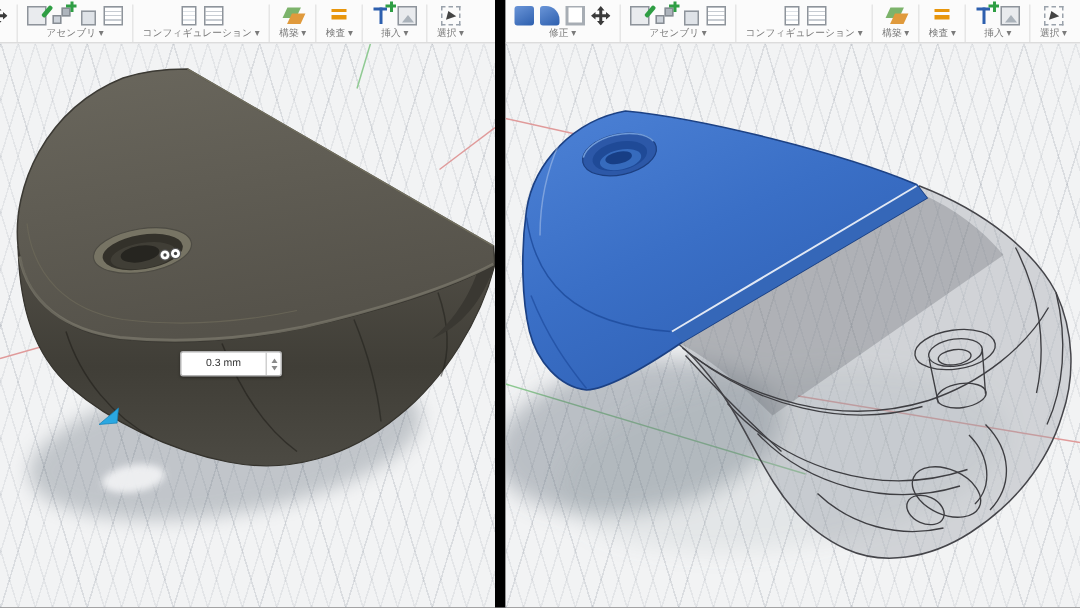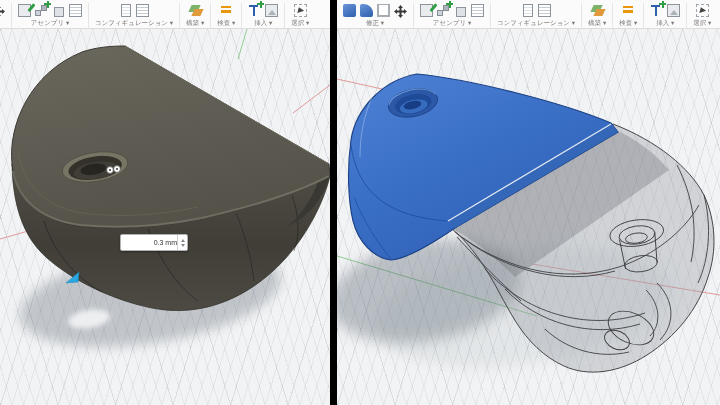--- a/index.html
+++ b/index.html
@@ -57,21 +57,21 @@
       repeating-linear-gradient(73deg,  rgba(100,110,125,.10) 0 1px, transparent 1px 11px),
       repeating-linear-gradient(107deg, rgba(100,110,125,.07) 0 1px, transparent 1px 55px),
       repeating-linear-gradient(73deg,  rgba(100,110,125,.07) 0 1px, transparent 1px 55px);}
   .canvas svg{position:absolute;left:0;top:0;}
 
   
   .dim-box{position:absolute;left:120px;top:205px;width:66px;height:15px;background:#fff;
            border:1px solid #b3b3b3;border-radius:2px;box-shadow:0 1px 2px rgba(0,0,0,.35);
            display:flex;align-items:stretch;z-index:4;}
   .dim-box input{flex:1;border:none;outline:none;background:transparent;font-size:7px;
-                 text-align:right;color:#333;padding:0;min-width:0;
+                 text-align:center;color:#333;padding:0;min-width:0;
                  font-family:"Liberation Sans","DejaVu Sans",sans-serif;}
   .spinner{width:9px;border-left:1px solid #d0d0d0;display:flex;flex-direction:column;
            align-items:center;justify-content:center;gap:2px;}
   .spin-up{width:0;height:0;border-left:2.5px solid transparent;border-right:2.5px solid transparent;
            border-bottom:3px solid #8a8a8a;}
   .spin-down{width:0;height:0;border-left:2.5px solid transparent;border-right:2.5px solid transparent;
              border-top:3px solid #8a8a8a;}
 </style>
 </head>
 <body>

